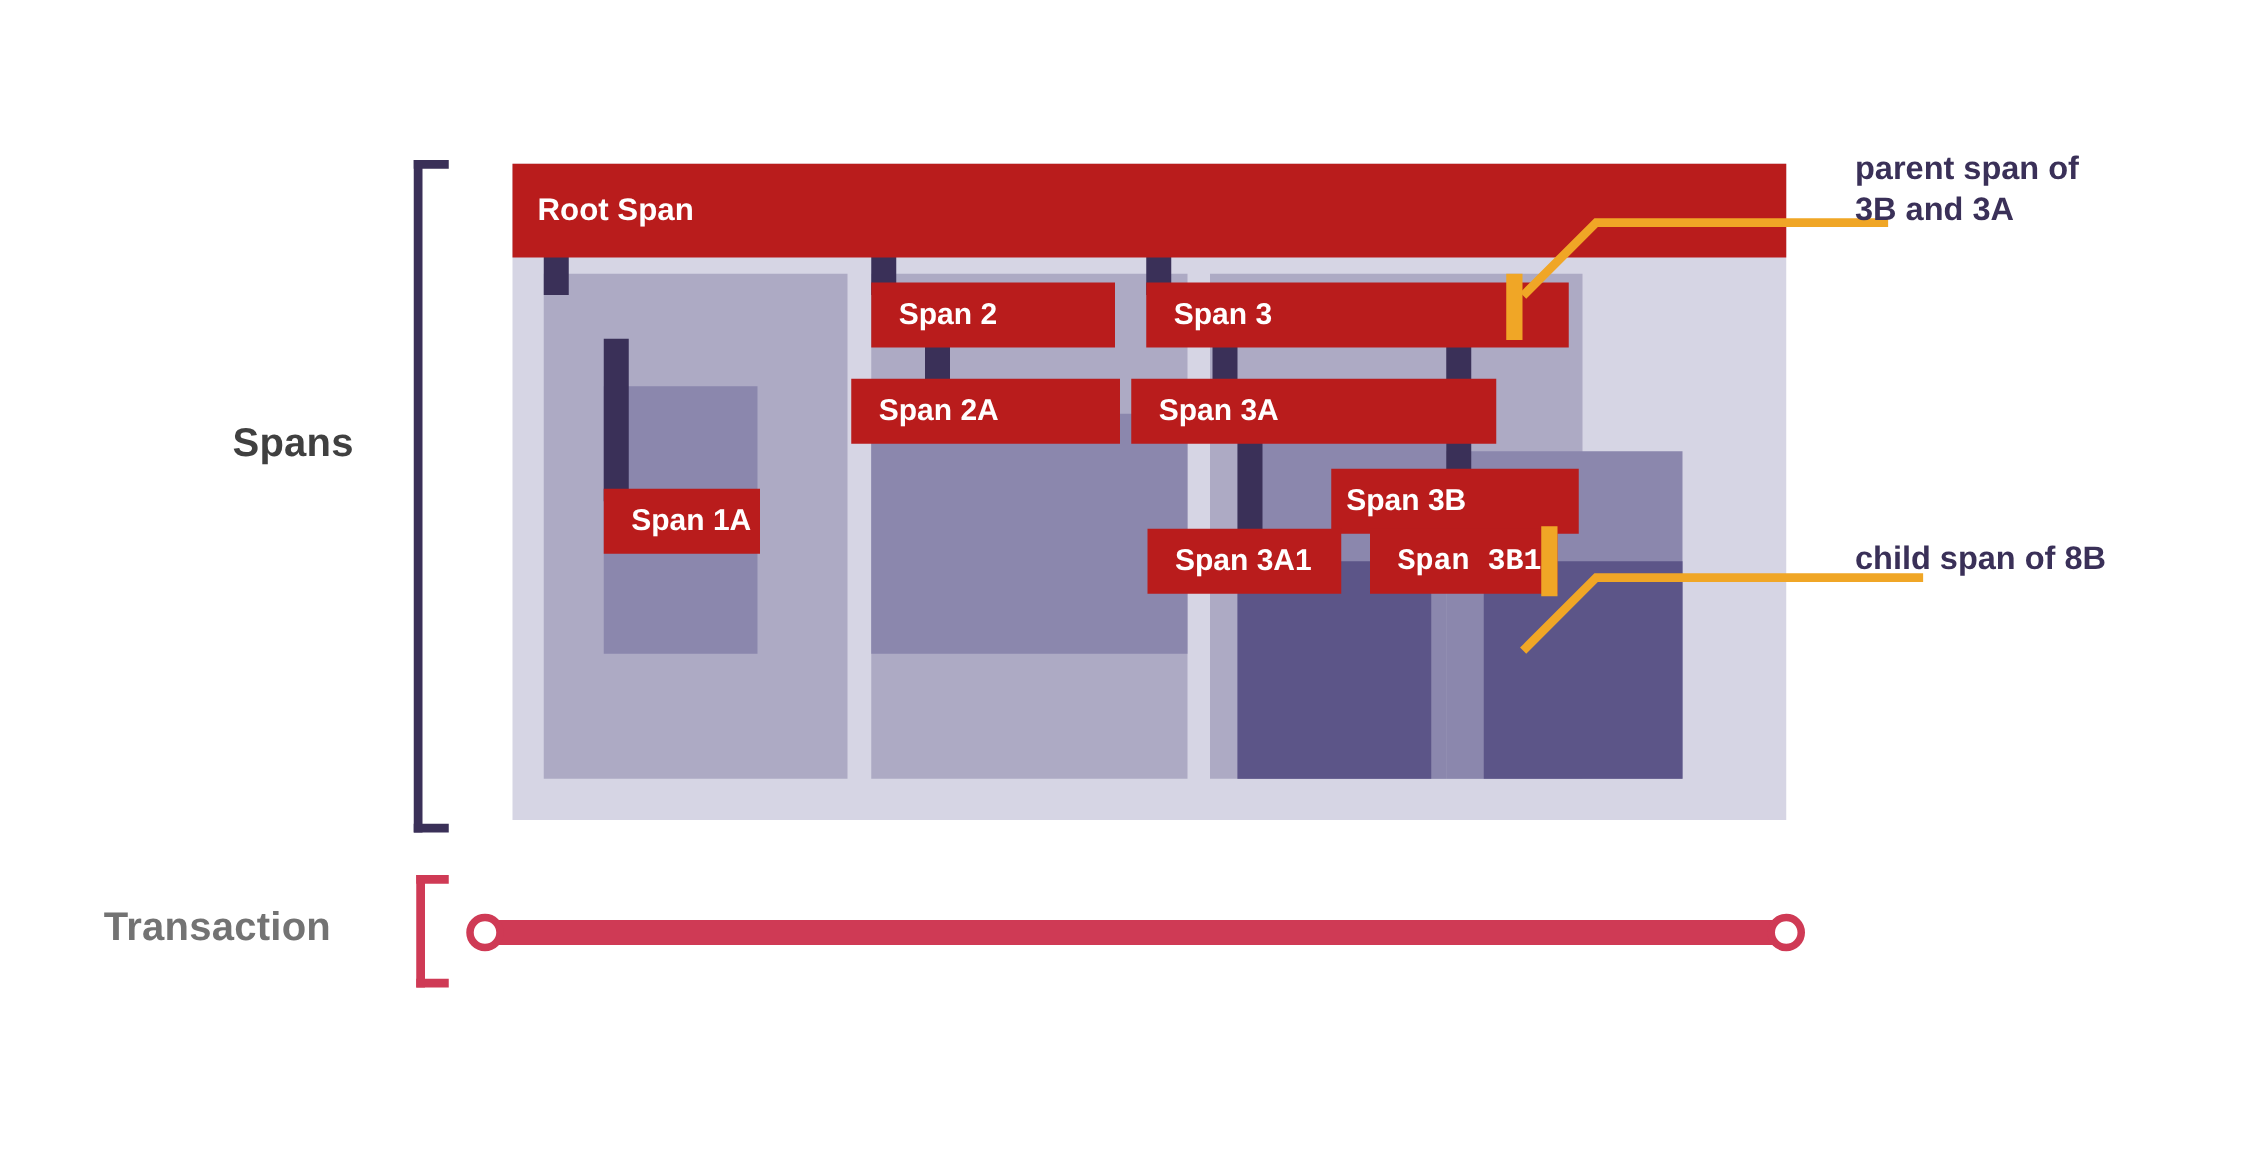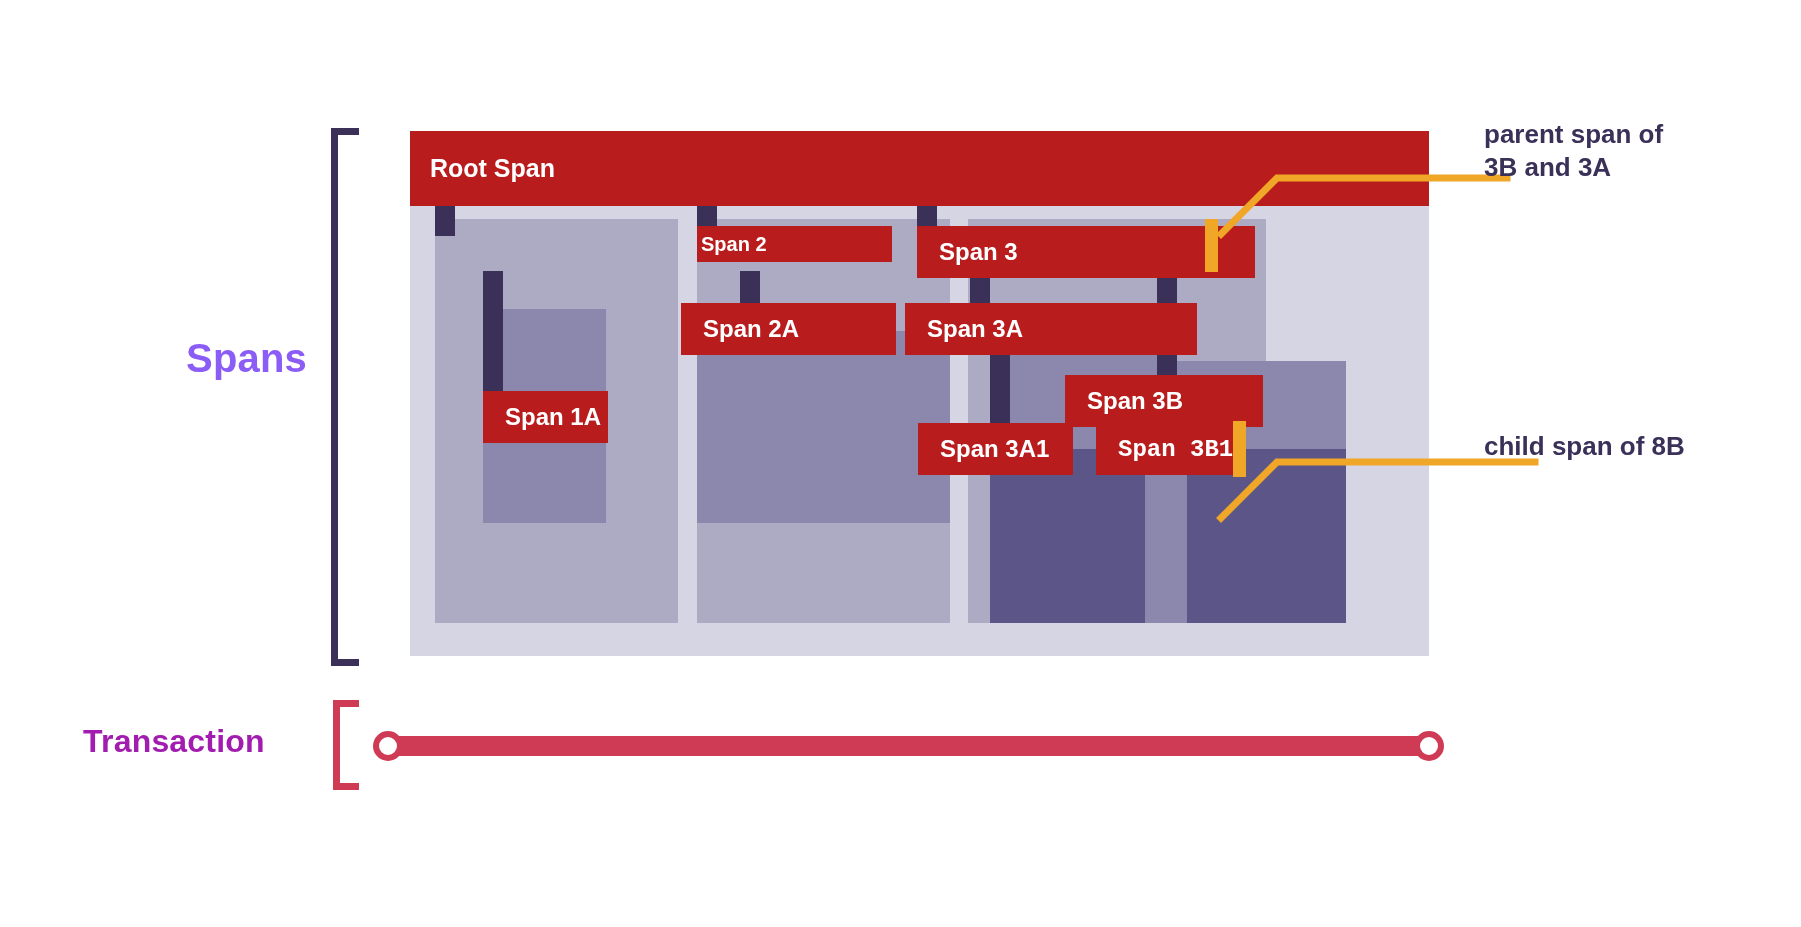--- a/index.html
+++ b/index.html
@@ -15,27 +15,27 @@
 
   
   .section-label{
     position:absolute;
     font-weight:700;
     letter-spacing:.2px;
     white-space:nowrap;
   }
   #spans-label{
     left:186px; top:336px;
-    font-size:40px;
-    color:#8b5cf6;
+    font-size:32px;
+    color:#404040;
   }
   #transaction-label{
     left:83px; top:723px;
     font-size:32px;
-    color:#a21caf;
+    color:#737373;
   }
 
   
   .bracket{position:absolute;box-sizing:border-box;}
   #spans-bracket{
     left:331px; top:128px;
     width:28px; height:538px;
     border-left:7px solid #3a3058;
     border-top:7px solid #3a3058;
     border-bottom:7px solid #3a3058;
@@ -91,28 +91,28 @@
   #block-3a1{left:580px; top:318px; width:155px; height:174px; background:#5c5588;}
   #block-3b1{left:777px; top:318px; width:159px; height:174px; background:#5c5588;}
   #block-3b-col{left:747px; top:230px; width:189px; height:262px; background:#8b87ad;}
   #block-3a-col{left:580px; top:200px; width:167px; height:292px; background:#8b87ad;}
 
   
   .connector{position:absolute;background:#3a3058;}
 
   
   #span-1{left:25px; top:95px; width:235px; height:52px; font-size:24px; padding-left:22px;}
-  #span-2{left:287px; top:95px; width:195px; height:36px; font-size:20px; padding-left:4px;}
+  #span-2{left:287px; top:95px; width:195px; height:52px; font-size:24px; padding-left:22px;}
   #span-3{left:507px; top:95px; width:338px; height:52px; font-size:24px; padding-left:22px;}
 
   #span-1a{left:73px; top:260px; width:125px; height:52px; font-size:24px; padding-left:22px;}
   #span-2a{left:271px; top:172px; width:215px; height:52px; font-size:24px; padding-left:22px;}
   #span-3a{left:495px; top:172px; width:292px; height:52px; font-size:24px; padding-left:22px;}
   #span-3a1{left:508px; top:292px; width:155px; height:52px; font-size:24px; padding-left:22px;}
-  #span-3b{left:655px; top:244px; width:198px; height:52px; font-size:24px; padding-left:22px;}
+  #span-3b{left:655px; top:244px; width:198px; height:52px; font-size:24px; padding-left:12px;}
   #span-3b1{left:686px; top:292px; width:150px; height:52px; font-size:24px; padding-left:22px;font-family:Liberation Mono, monospace;}
 
   
   .highlight{
     position:absolute;
     background:#f0a626;
     width:13px;
   }
   #hl-parent{left:795px; top:88px; height:53px;}
   #hl-child{left:823px; top:290px; height:56px;}

